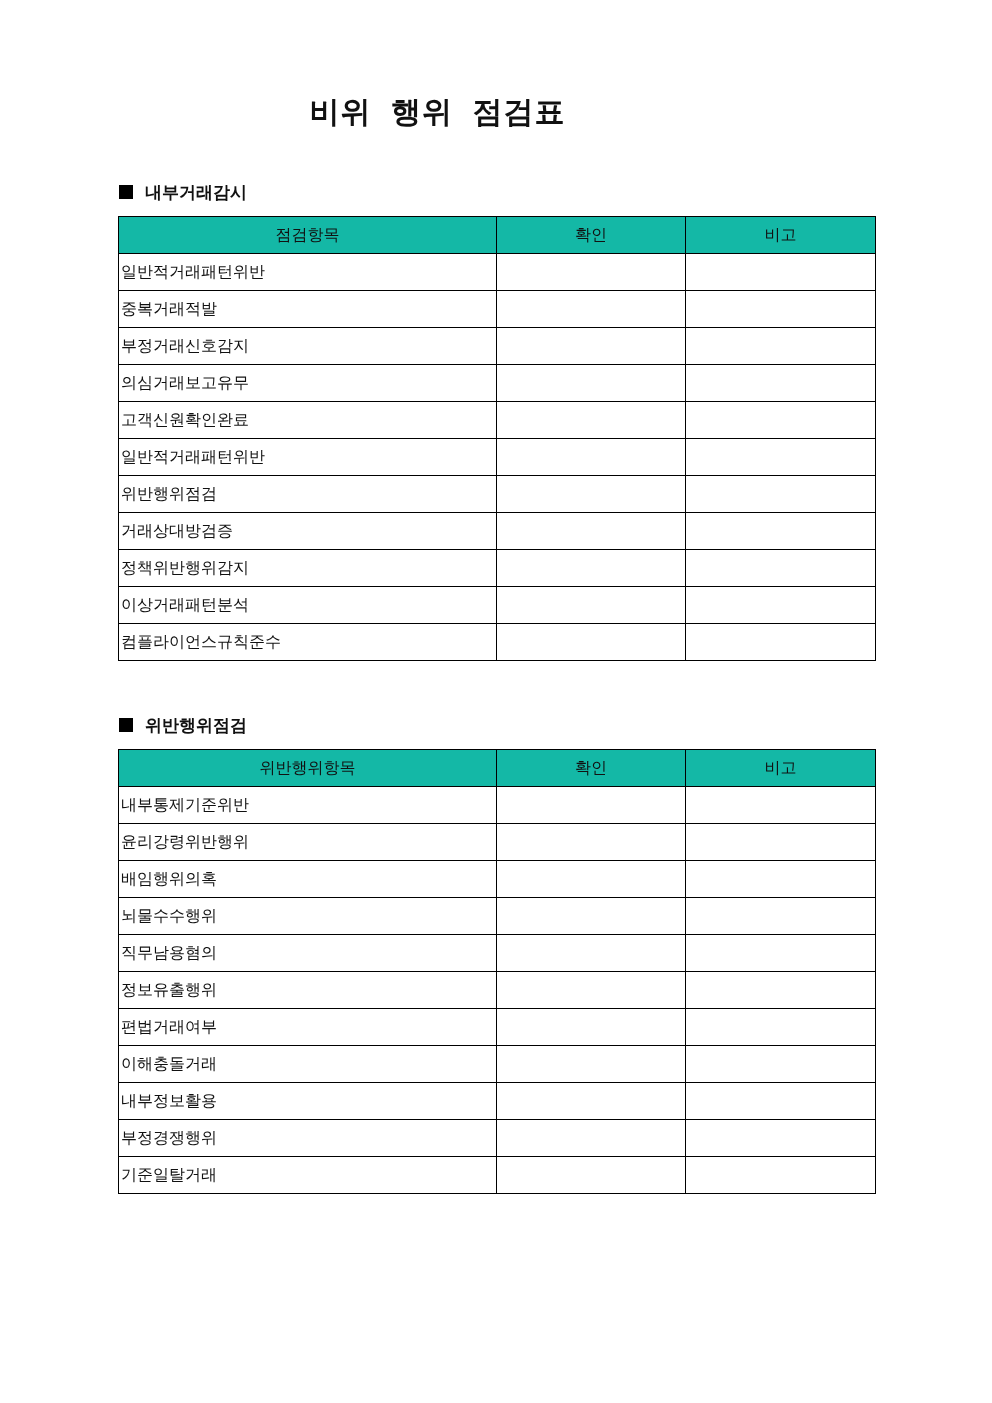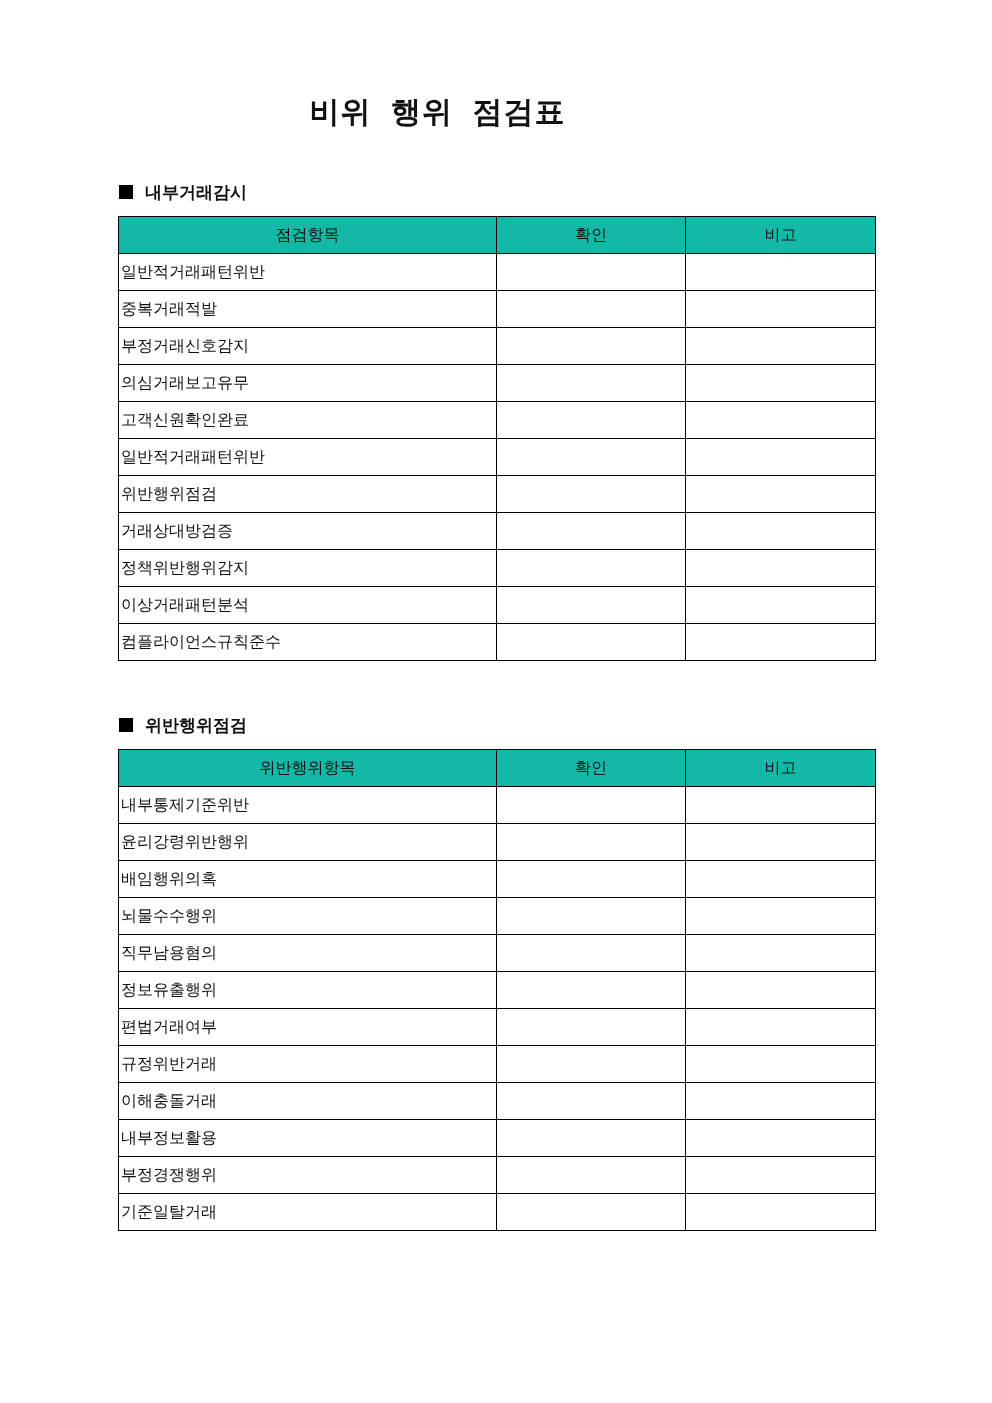--- a/index.html
+++ b/index.html
@@ -199,25 +199,20 @@
         <td class="item">정보유출행위</td>
         <td></td>
         <td></td>
       </tr>
       <tr>
         <td class="item">편법거래여부</td>
         <td></td>
         <td></td>
       </tr>
       <tr>
-        <td class="item">규정위반거래</td>
-        <td></td>
-        <td></td>
-      </tr>
-      <tr>
         <td class="item">이해충돌거래</td>
         <td></td>
         <td></td>
       </tr>
       <tr>
         <td class="item">내부정보활용</td>
         <td></td>
         <td></td>
       </tr>
       <tr>

